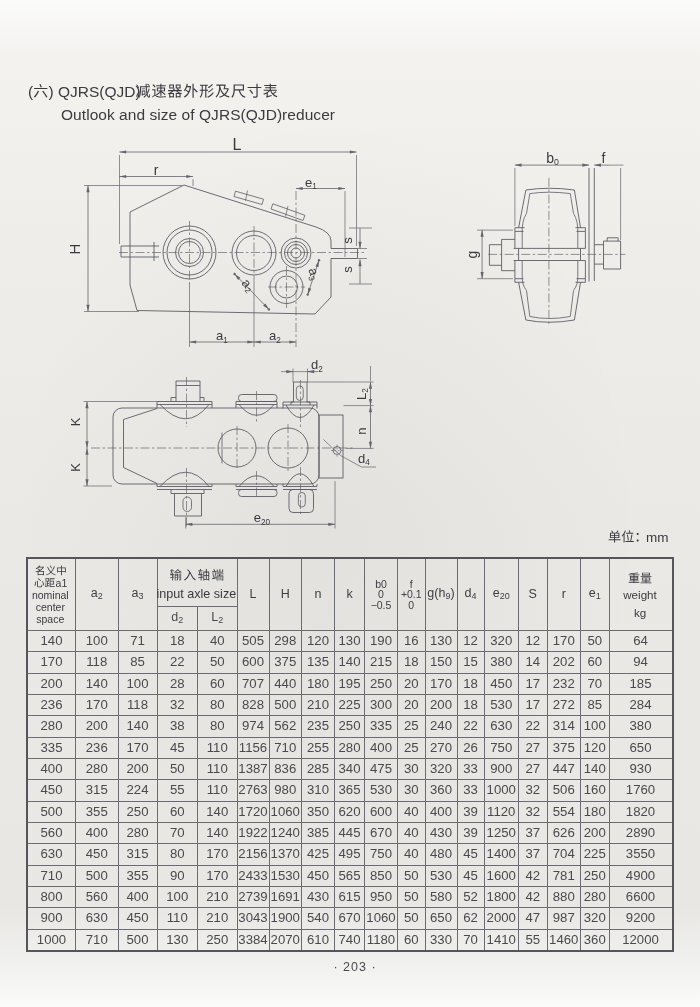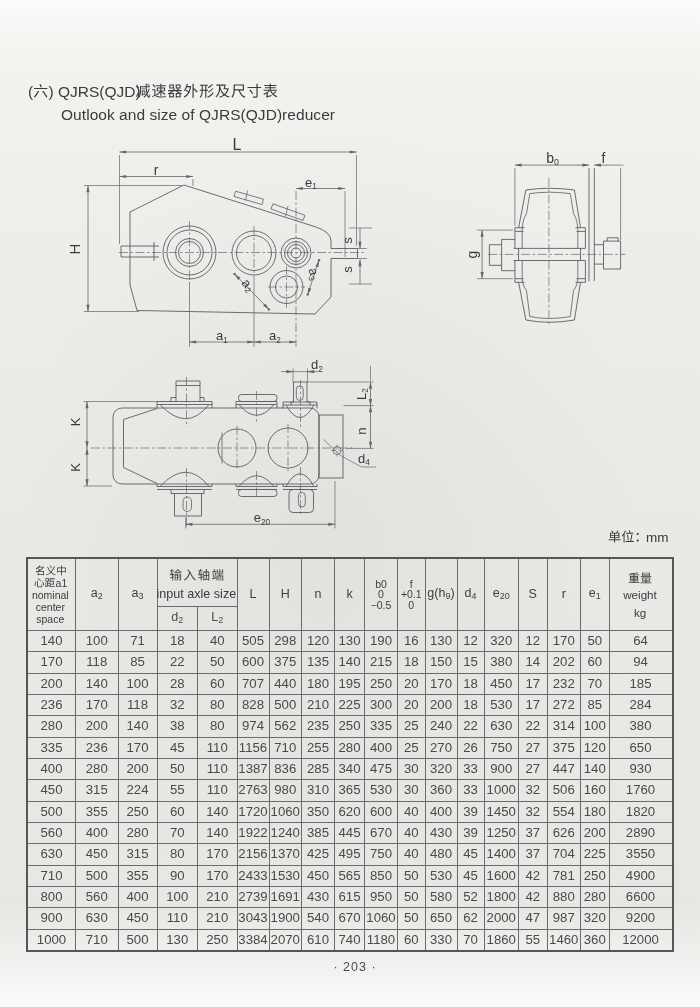--- a/index.html
+++ b/index.html
@@ -421,21 +421,21 @@
           <td>60</td>
           <td>140</td>
           <td>1720</td>
           <td>1060</td>
           <td>350</td>
           <td>620</td>
           <td>600</td>
           <td>40</td>
           <td>400</td>
           <td>39</td>
-          <td>1450</td>
+          <td>1120</td>
           <td>32</td>
           <td>554</td>
           <td>180</td>
           <td>1820</td>
         </tr>
         <tr>
           <td>560</td>
           <td>400</td>
           <td>280</td>
           <td>70</td>
@@ -541,21 +541,21 @@
           <td>130</td>
           <td>250</td>
           <td>3384</td>
           <td>2070</td>
           <td>610</td>
           <td>740</td>
           <td>1180</td>
           <td>60</td>
           <td>330</td>
           <td>70</td>
-          <td>1860</td>
+          <td>1410</td>
           <td>55</td>
           <td>1460</td>
           <td>360</td>
           <td>12000</td>
         </tr>
 </tbody>
     </table>
   </div>
 <div class="foot">· 203 ·</div>
 </body></html>

